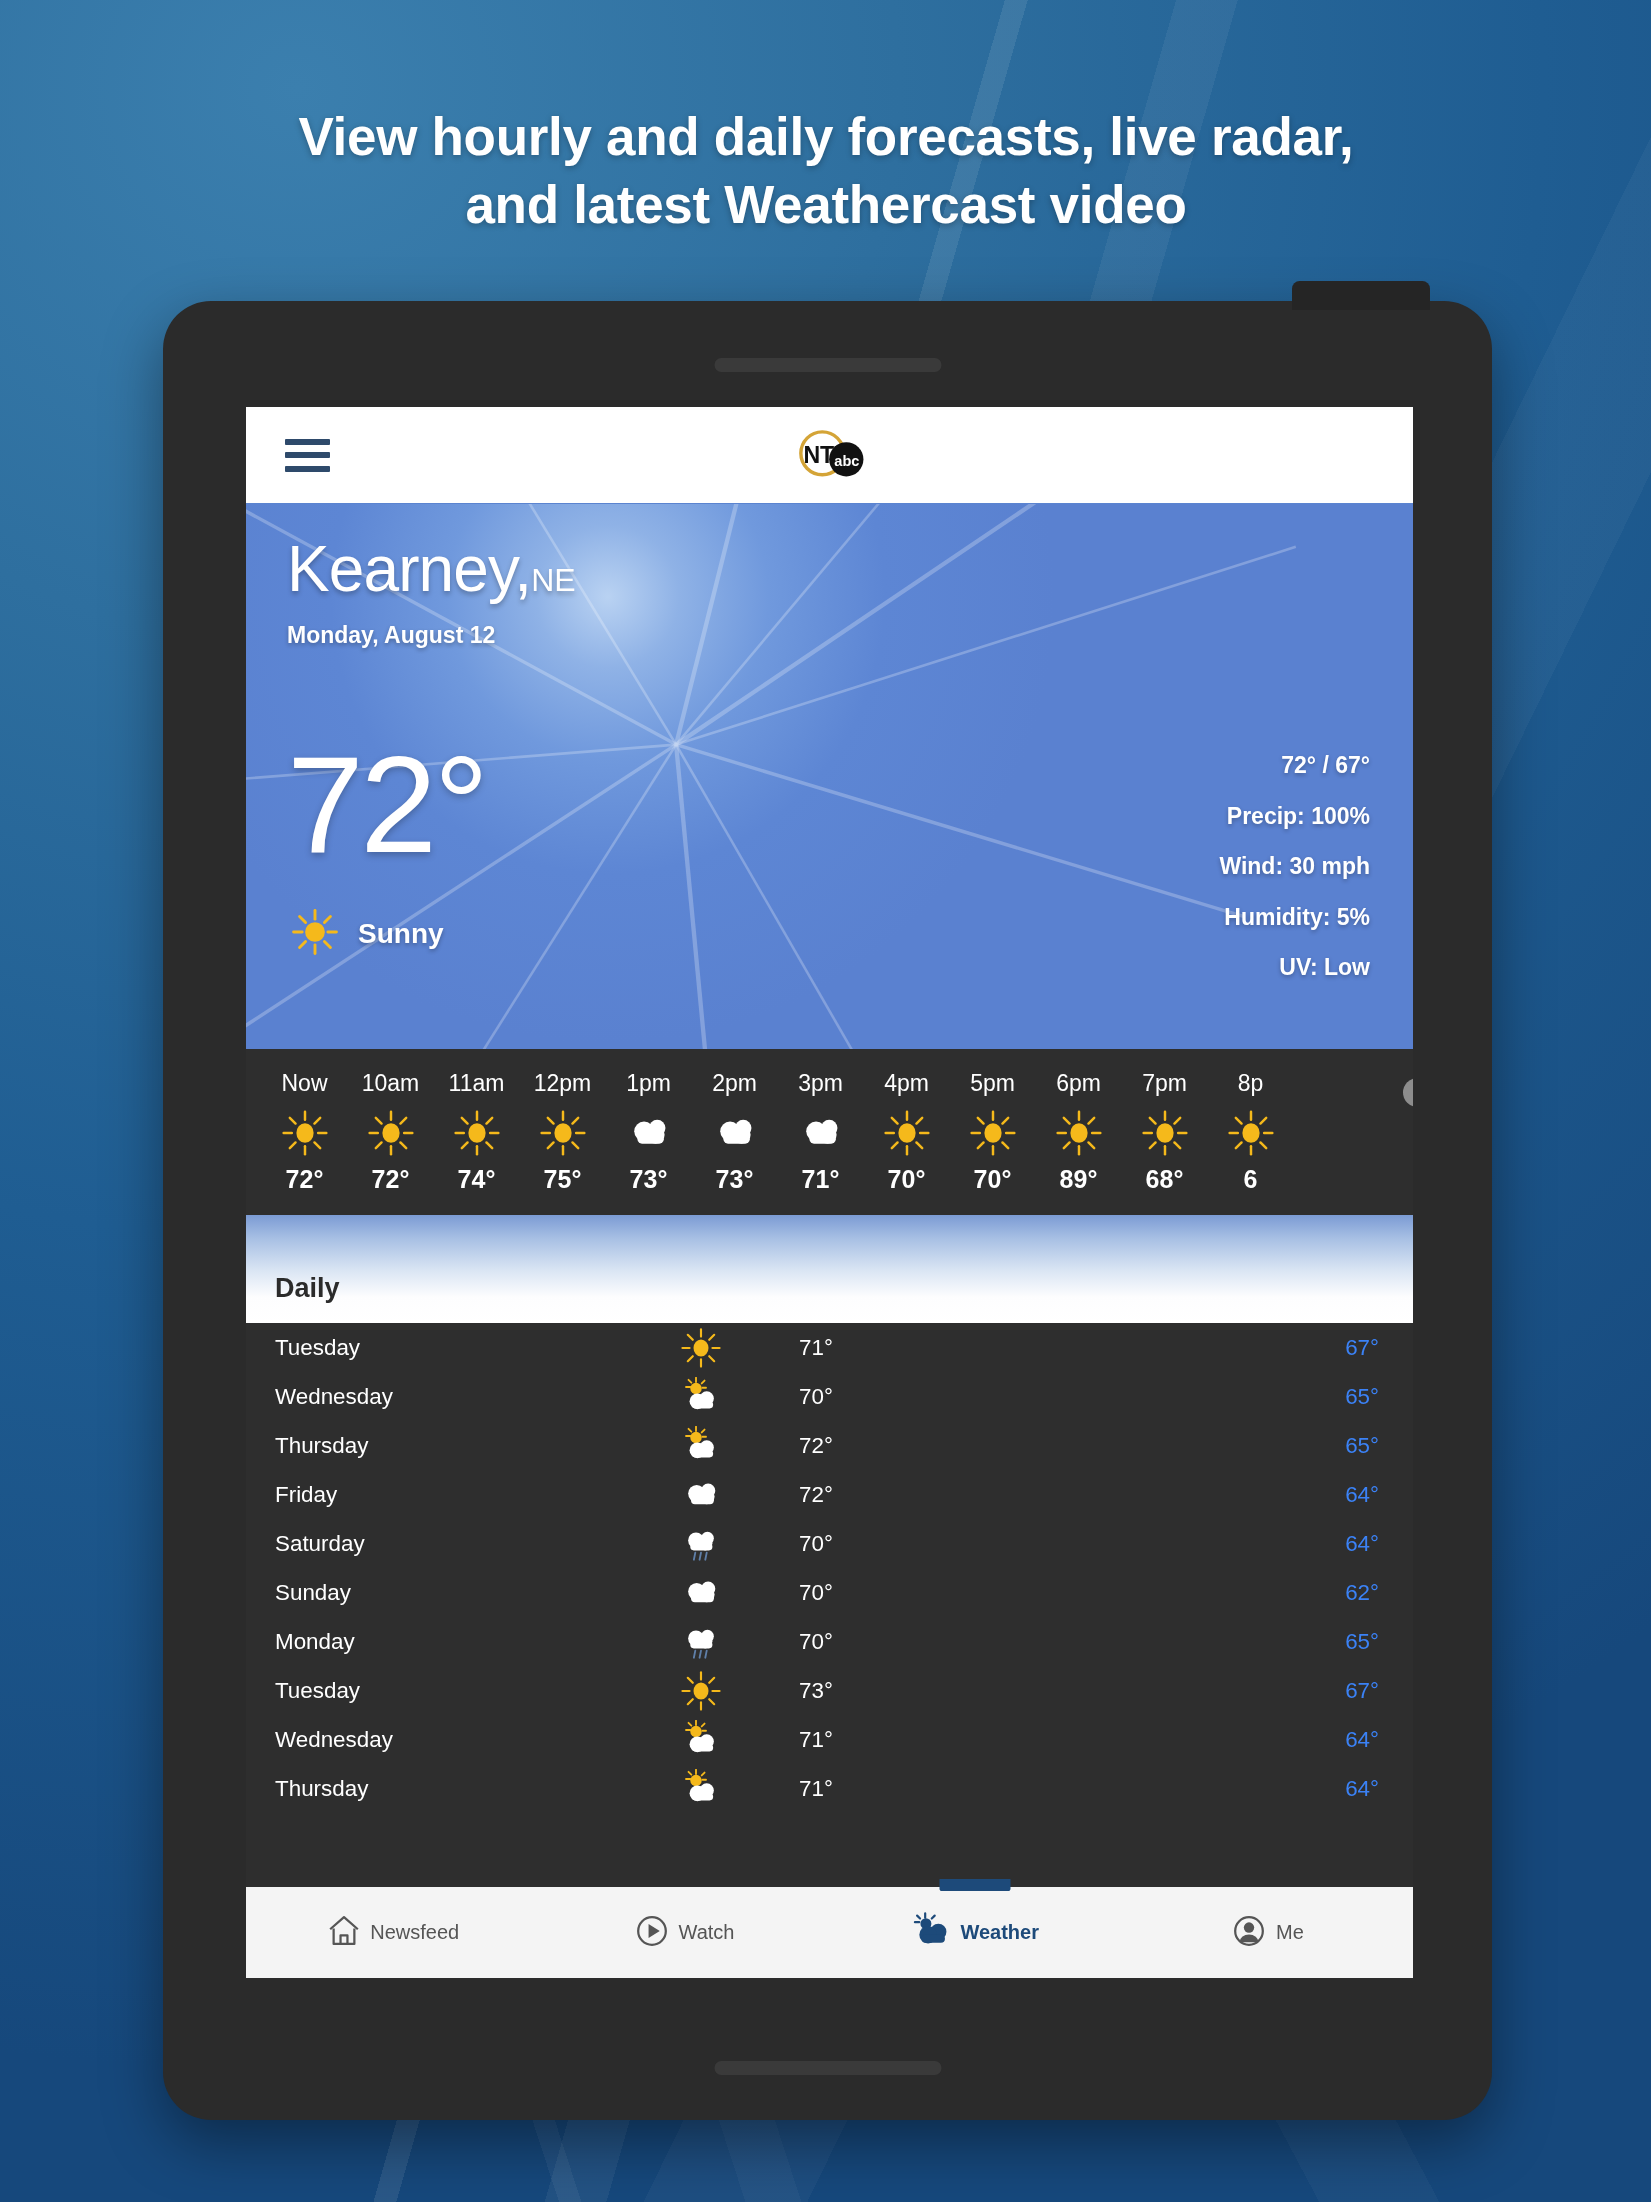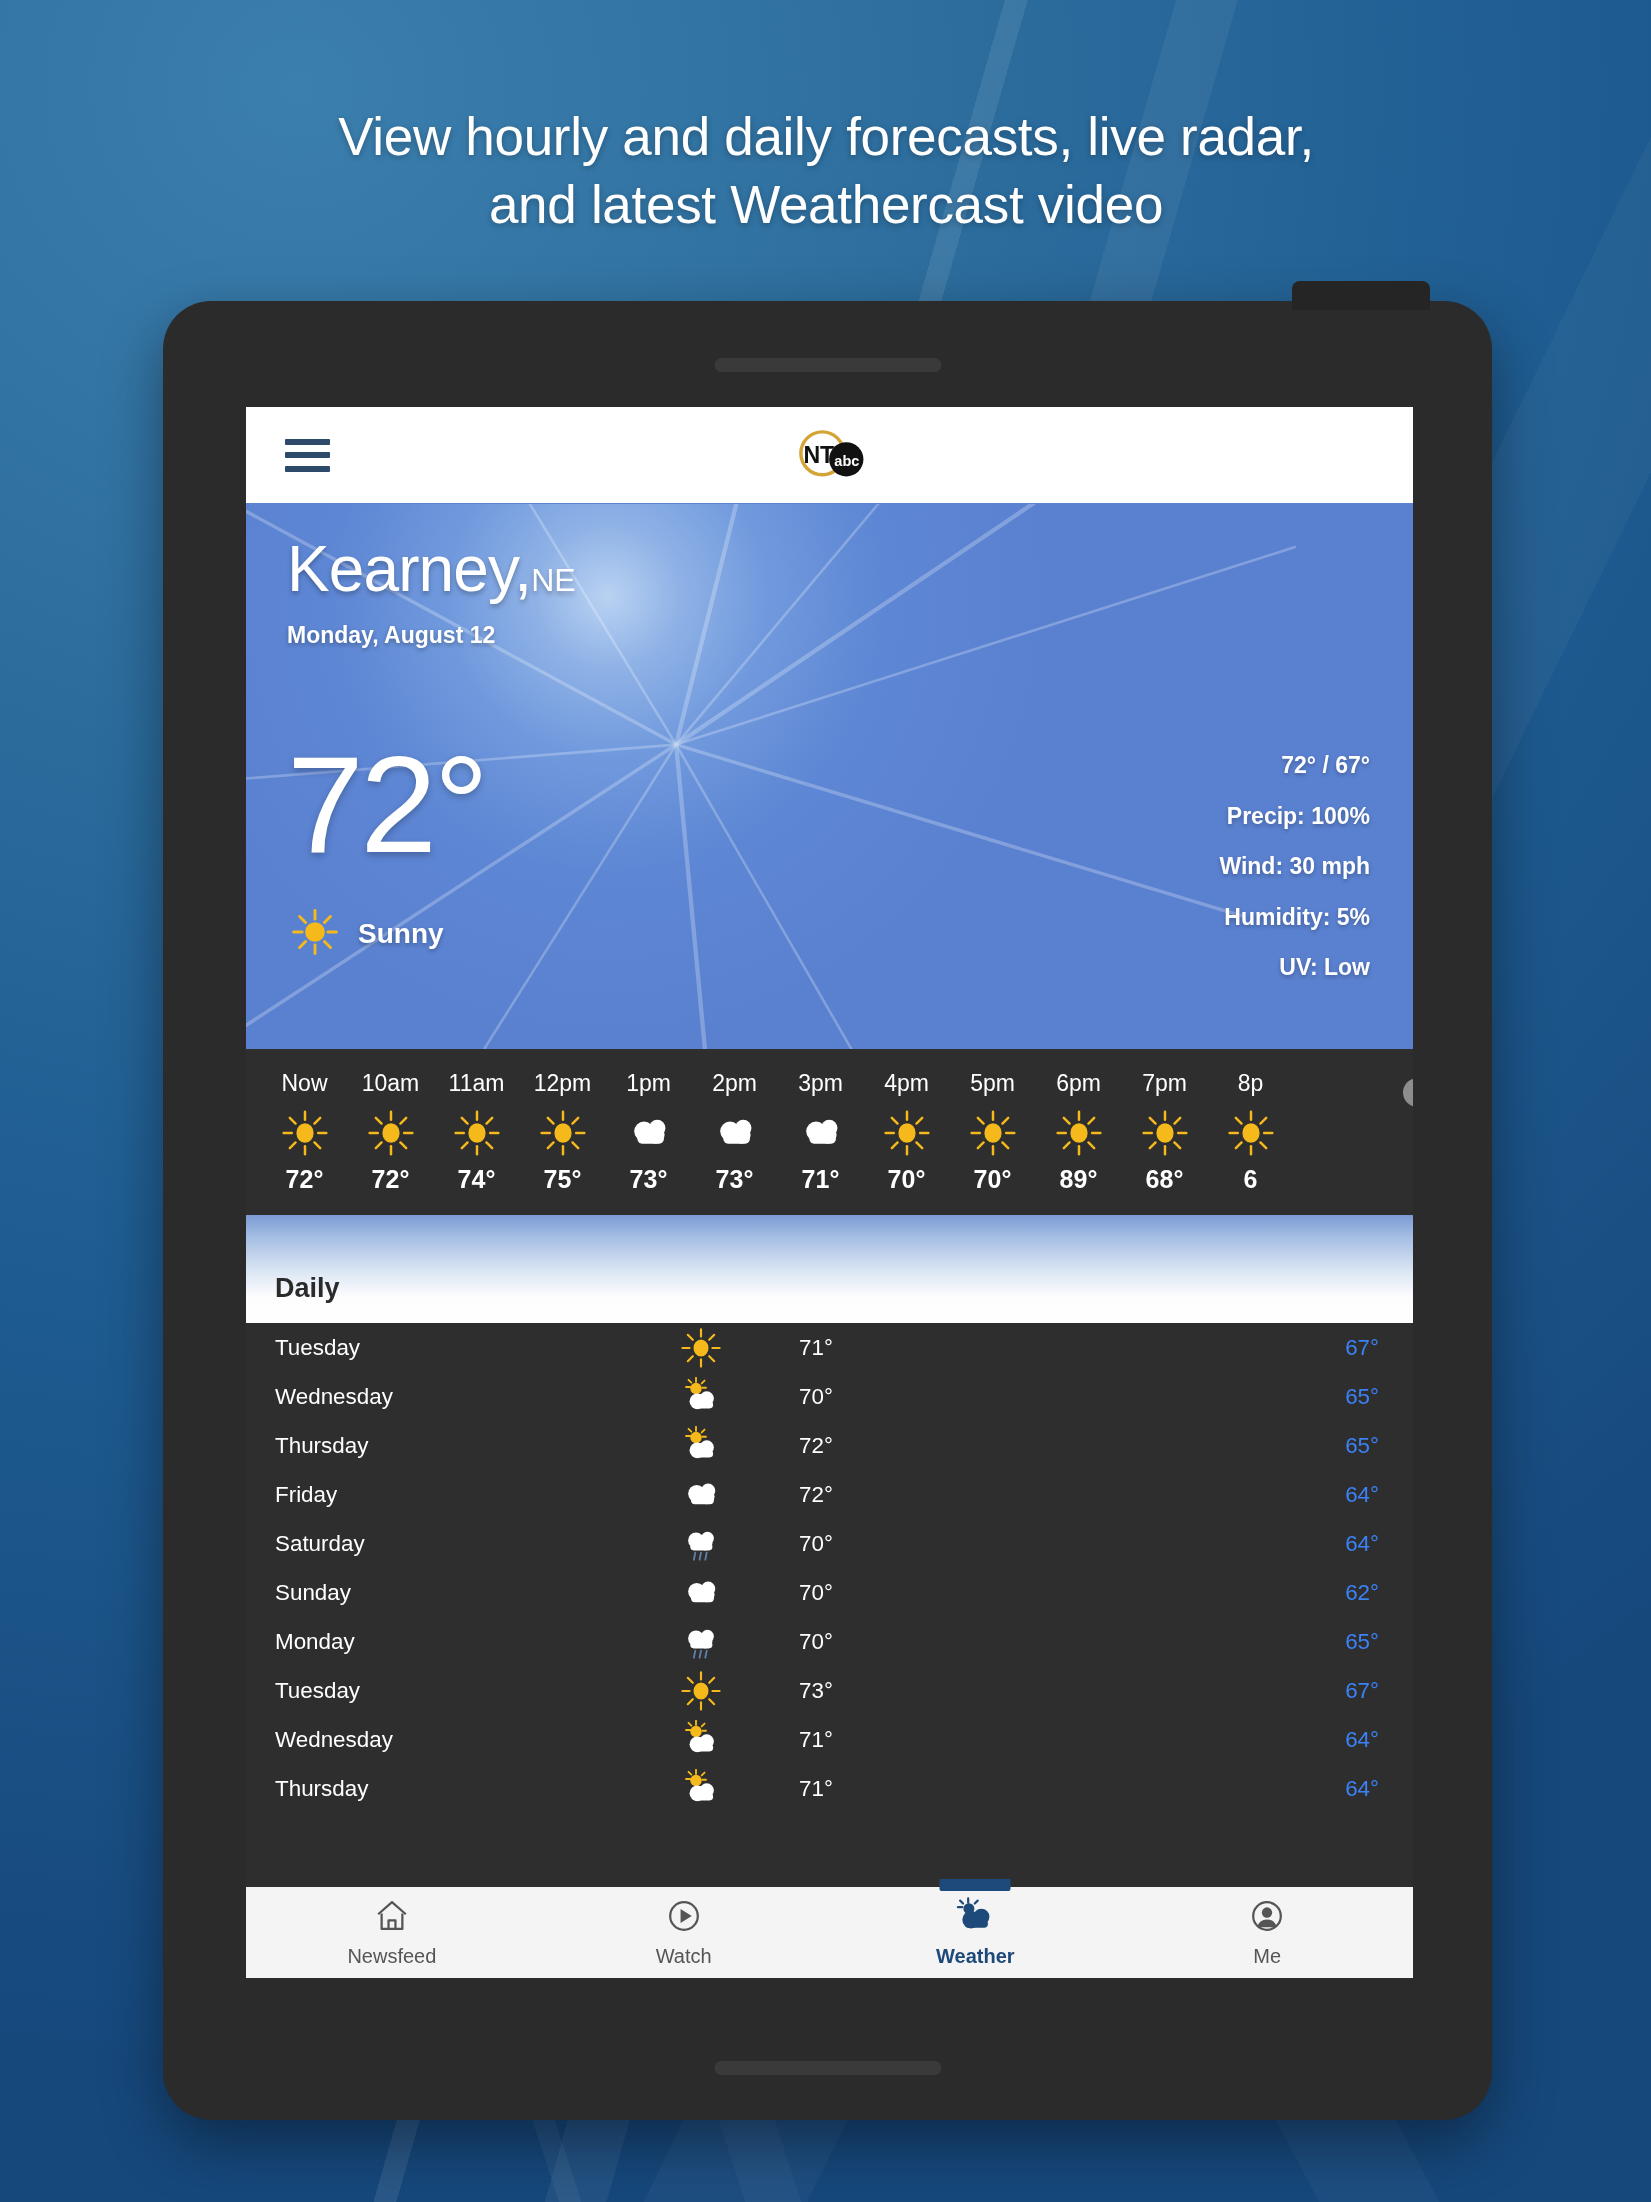--- a/index.html
+++ b/index.html
@@ -30,21 +30,21 @@
     background:
       linear-gradient(72deg, transparent 0 30%, rgba(255,255,255,.05) 30% 31.2%, transparent 31.2% 100%),
       linear-gradient(72deg, transparent 0 40%, rgba(255,255,255,.032) 40% 43%, transparent 43% 100%),
       linear-gradient(62deg, transparent 0 66%, rgba(255,255,255,.03) 66% 72%, transparent 72% 100%);
   }
 
   
   .headline{
     position:absolute; top:103px; left:0; right:0;
     text-align:center; color:#fff;
-    font-size:53px; font-weight:400; line-height:1.28;
+    font-size:53px; font-weight:700; line-height:1.28;
     letter-spacing:-0.3px;
     text-shadow:0 1.7px 6px rgba(0,0,0,.28);
     z-index:4;
   }
   .headline .l2{display:block;}
 
   
   .tablet{
     position:absolute;
     left:163px; top:301px;
@@ -173,21 +173,21 @@
   .d-icon{flex:0 0 129px; display:flex; justify-content:center; align-items:center; height:43px;}
   .d-hi{flex:1 1 auto; font-size:22.4px; font-weight:400; padding-left:34px;}
   .d-lo{flex:0 0 86px; text-align:right; font-size:22.4px; font-weight:400; color:#3b82f6;}
 
   
   .bottomnav{
     flex:none; height:91px; background:#f4f4f4;
     display:flex; position:relative;
   }
   .navitem{
-    flex:1 1 0; display:flex; flex-direction:column;
+    flex:1 1 0; display:flex; flex-direction:row;
     align-items:center; justify-content:center; gap:7.7px;
     position:relative; cursor:pointer;
   }
   .navitem .nav-label{font-size:20px;color:#555;}
   .navitem.active .nav-label{color:#1d4a7a;font-weight:700;}
   .nav-indicator{
     position:absolute; top:-7.7px; left:50%; transform:translateX(-50%);
     width:71px; height:11.2px; background:#1d4a7a; border-radius:0 0 2.6px 2.6px;
   }
 </style>

